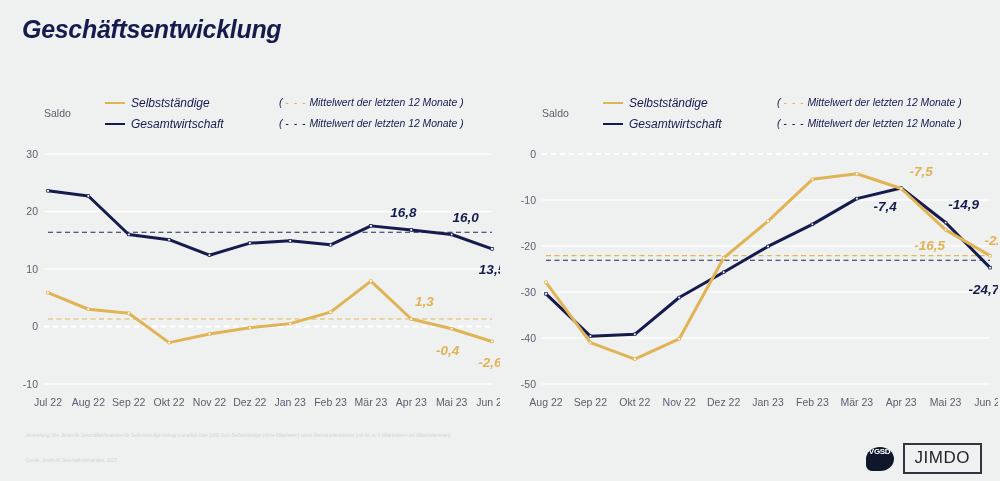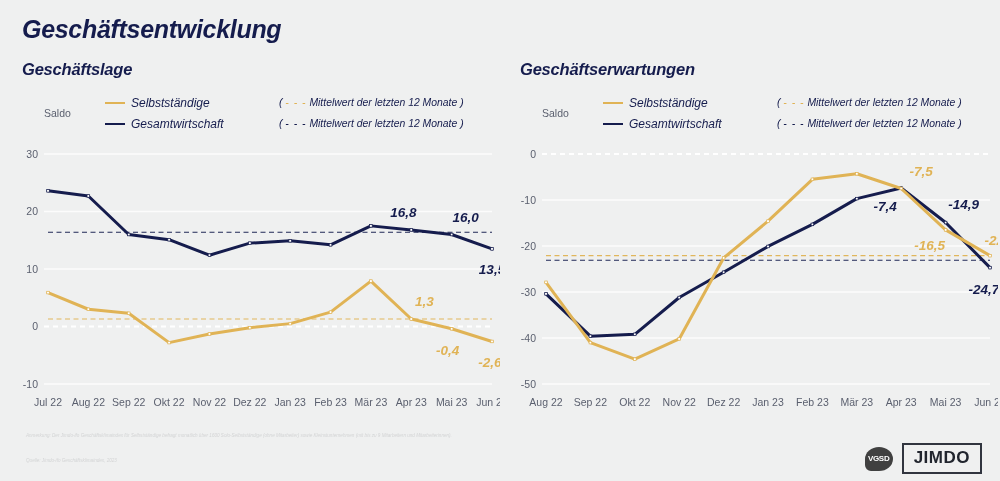--- a/index.html
+++ b/index.html
@@ -47,37 +47,36 @@
     position:absolute;left:26px;top:432px;
     font-size:4.6px;line-height:1.55;color:#d3d4d5;
     width:520px;font-style:italic;
   }
   .source{
     position:absolute;left:26px;top:458px;
     font-size:4.6px;color:#d3d4d5;font-style:italic;
   }
   .logos{position:absolute;right:18px;top:443px;display:flex;align-items:center;gap:9px;}
   .vgsd{
-    width:28px;height:24px;background:#404040;
+    width:28px;height:24px;background:#0f172a;
     border-radius:50% 50% 50% 6px;
-    display:flex;align-items:center;justify-content:center;
+    display:flex;align-items:flex-start;justify-content:center;
   }
   .vgsd span{font-size:8px;font-weight:bold;color:#fff;letter-spacing:-0.3px;}
   .jimdo{
     border:2px solid #31353f;padding:3px 10px 4px 10px;
   }
-  .jimdo span{font-size:17px;font-weight:bold;color:#21252e;letter-spacing:0.5px;}
+  .jimdo span{font-size:17px;font-weight:normal;color:#21252e;letter-spacing:0.5px;}
 </style>
 </head>
 <body>
 
 <div class="main-title">Geschäftsentwicklung</div>
 
 <div class="panel left">
-  <div class="panel-title">Geschäftslage</div>
   <div class="saldo">Saldo</div>
   <div class="legend">
     <div class="legend-row">
       <div class="lg-swatch gold"></div>
       <div class="lg-label w1">Selbstständige</div>
       <div class="lg-note">
         <span>(</span>
         <span class="dashspan gold">- - -</span>
         <span>Mittelwert der letzten 12 Monate</span>
         <span>)</span>
@@ -148,21 +147,20 @@
       <text x="403.27272727272725" y="164.89999999999998" text-anchor="middle" class="dlabel navy">16,8</text>
       <text x="465.6363636363636" y="169.5" text-anchor="middle" class="dlabel navy">16,0</text>
       <text x="492" y="221.875" text-anchor="middle" class="dlabel navy">13,5</text>
       <text x="424.27272727272725" y="254.02499999999998" text-anchor="middle" class="dlabel gold">1,3</text>
       <text x="447.6363636363636" y="302.8" text-anchor="middle" class="dlabel gold">-0,4</text>
       <text x="490" y="315.45" text-anchor="middle" class="dlabel gold">-2,6</text>
     </svg>
 </div>
 
 <div class="panel right">
-  <div class="panel-title">Geschäftserwartungen</div>
   <div class="saldo">Saldo</div>
   <div class="legend">
     <div class="legend-row">
       <div class="lg-swatch gold"></div>
       <div class="lg-label w1">Selbstständige</div>
       <div class="lg-note">
         <span>(</span>
         <span class="dashspan gold">- - -</span>
         <span>Mittelwert der letzten 12 Monate</span>
         <span>)</span>

